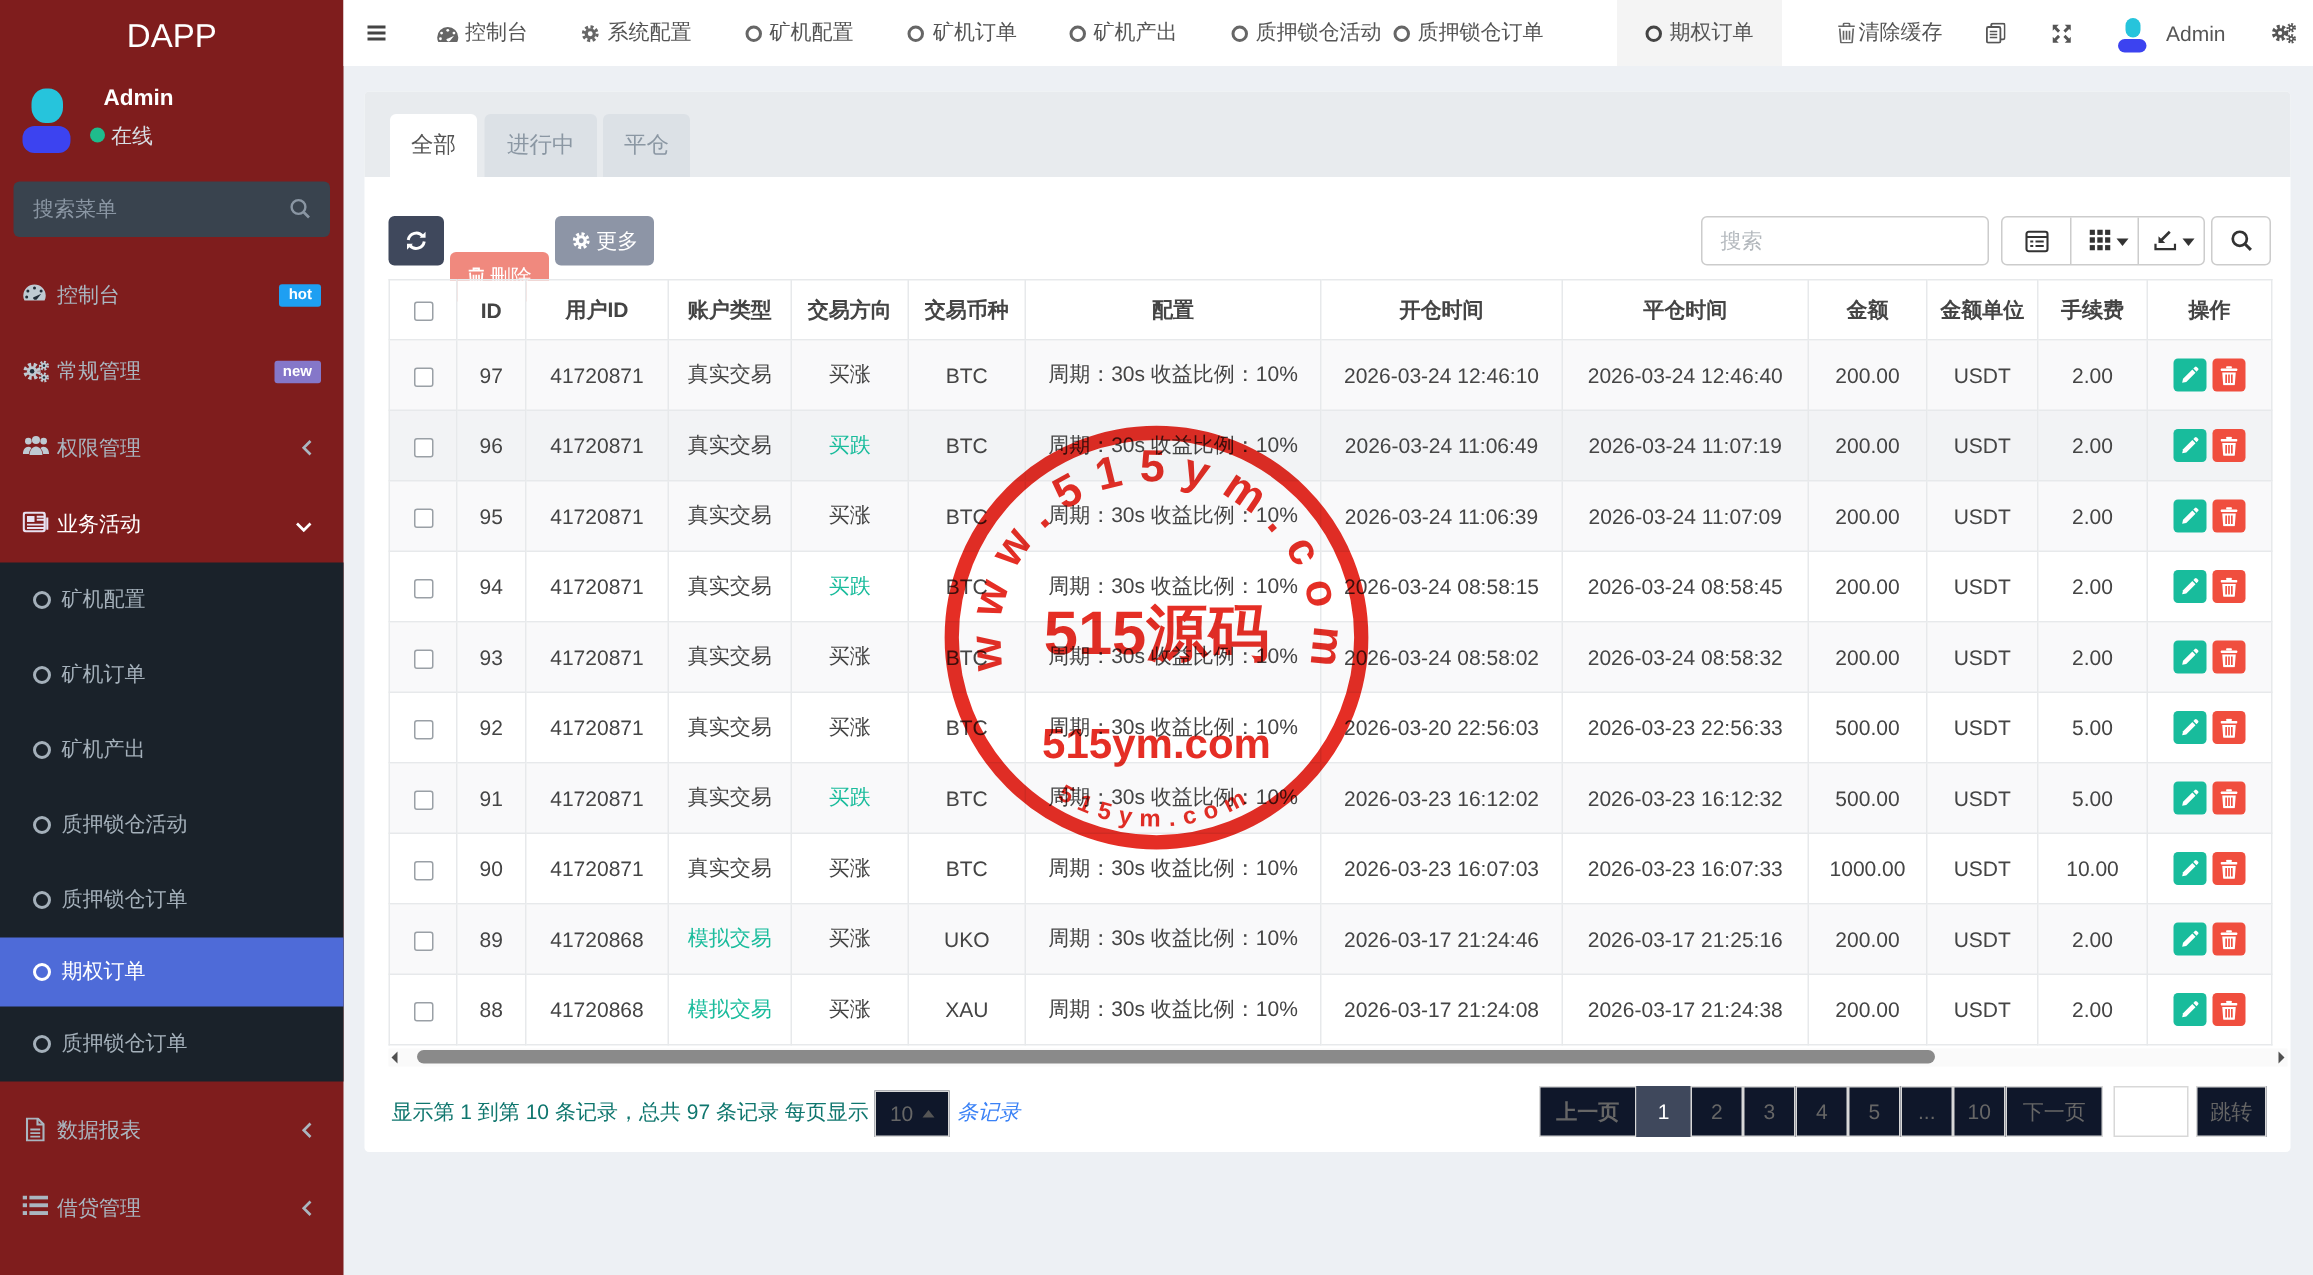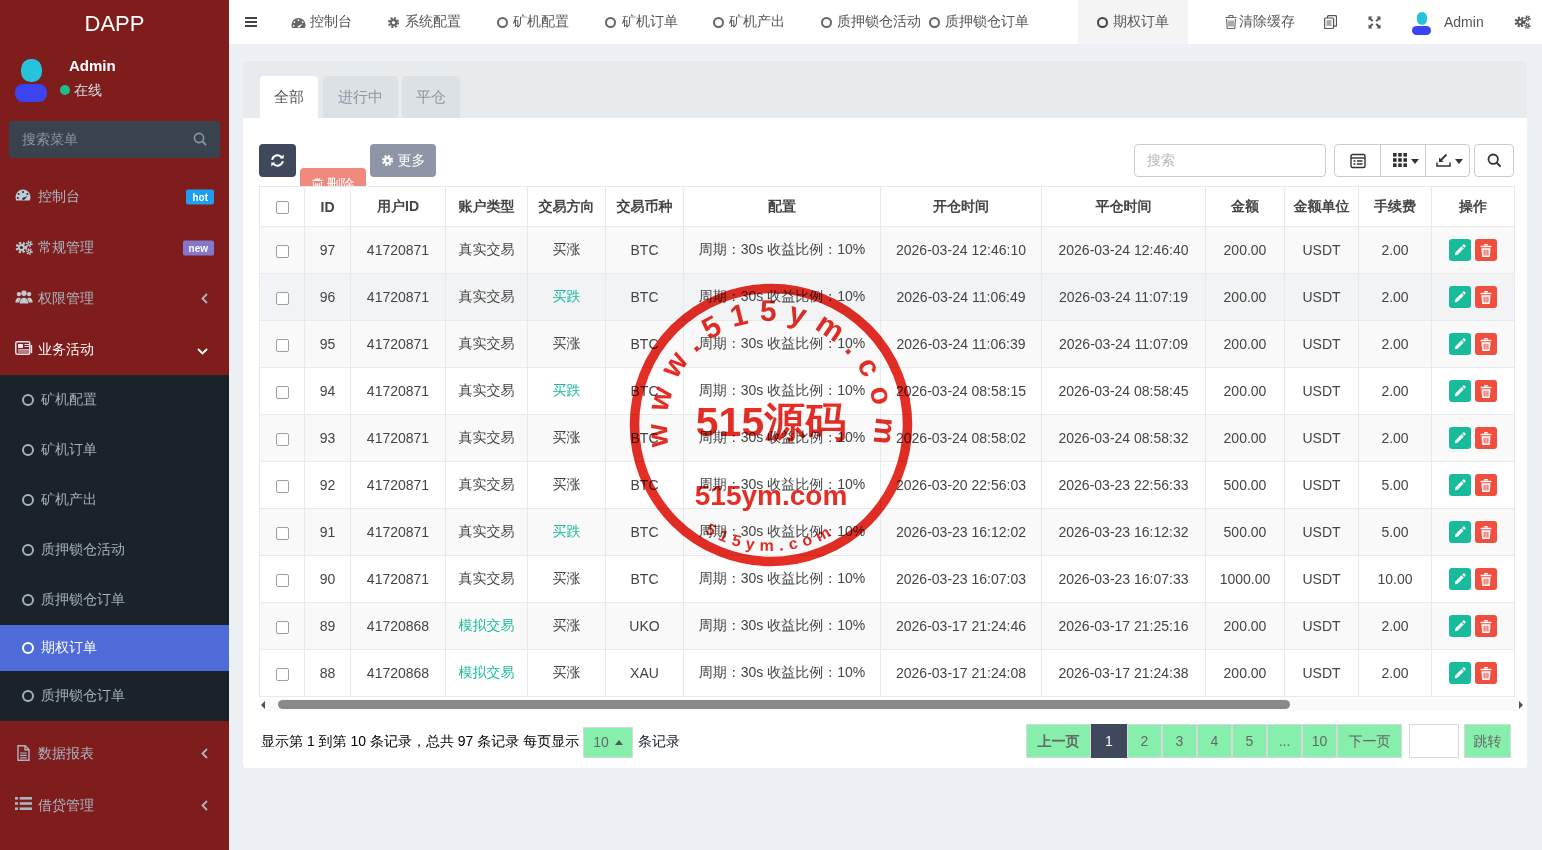--- a/index.html
+++ b/index.html
@@ -66,22 +66,22 @@
 .cb { display:inline-block; width:13px; height:13px; border:1px solid #9aa0a6; border-radius:2px; background:#fff; vertical-align:middle; }
 .abtn { display:inline-block; width:22px; height:22px; border-radius:3px; vertical-align:middle; }
 .abtn.edit { background:#18bc9c; margin-right:4px; }
 .abtn.del { background:#f04e3e; }
 
 
 #hscroll { position:absolute; left:16px; top:638px; width:1266px; height:12px; background:#fafafa; }
 #hthumb { position:absolute; left:19px; top:1px; width:1012px; height:9px; background:#8a8a8a; border-radius:5px; }
 
 
-#pginfo { position:absolute; left:18px; top:672px; font-size:14px; color:#000000; }
-.pgbtn { position:absolute; top:663px; height:34px; border:1px solid #d8d8d8; background:#86efac; color:#666; font-size:14px; text-align:center; line-height:32px; }
+#pginfo { position:absolute; left:18px; top:672px; font-size:14px; color:#0f766e; }
+.pgbtn { position:absolute; top:663px; height:34px; border:1px solid #d8d8d8; background:#0f172a; color:#666; font-size:14px; text-align:center; line-height:32px; }
 .pgbtn.act { background:#3f485c; color:#fff; border-color:#3f485c; }
 #jumpin { position:absolute; top:663px; left:1166px; width:50px; height:34px; border:1px solid #d8d8d8; background:#fff; }
 .caret { width:0; height:0; border:4px solid transparent; border-top:5px solid #333; }
 #stamp { position:absolute; left:629px; top:283px; width:284px; height:284px; }
 </style>
 </head>
 <body>
 <div id="sidebar">
   <div id="logo">DAPP</div>
   <div id="userpanel">
@@ -678,21 +678,21 @@
         </tr>
 </tbody>
   </table>
   <div id="hscroll">
     <span style="position:absolute; left:2px; top:2px; width:0; height:0; border:4px solid transparent; border-right-color:#505050; border-left-width:0;"></span>
     <span style="position:absolute; right:2px; top:2px; width:0; height:0; border:4px solid transparent; border-left-color:#505050; border-right-width:0;"></span>
     <div id="hthumb"></div>
   </div>
   <div id="pginfo">显示第 1 到第 10 条记录，总共 97 条记录 每页显示</div>
   <div id="pgsel" class="pgbtn" style="left:340px; top:666px; width:50px; height:31px; line-height:29px;">10 <span style="display:inline-block; width:0; height:0; border:4px solid transparent; border-bottom:5px solid #555; vertical-align:2px; margin-left:2px;"></span></div>
-  <div id="pginfo2" style="position:absolute; left:395px; top:672px; font-size:14px; color:#0f172a;">条记录</div>
+  <div id="pginfo2" style="position:absolute; left:395px; top:672px; font-size:14px; color:#3b82f6;font-style:italic;">条记录</div>
   <div class="pgbtn " style="left:783px; width:65px;font-weight:bold;">上一页</div>
     <div class="pgbtn act" style="left:848px; width:36px;">1</div>
     <div class="pgbtn " style="left:884px; width:35px;">2</div>
     <div class="pgbtn " style="left:919px; width:35px;">3</div>
     <div class="pgbtn " style="left:954px; width:35px;">4</div>
     <div class="pgbtn " style="left:989px; width:35px;">5</div>
     <div class="pgbtn " style="left:1024px; width:35px;">...</div>
     <div class="pgbtn " style="left:1059px; width:35px;">10</div>
     <div class="pgbtn " style="left:1094px; width:65px;">下一页</div>
   <div id="jumpin"></div>

